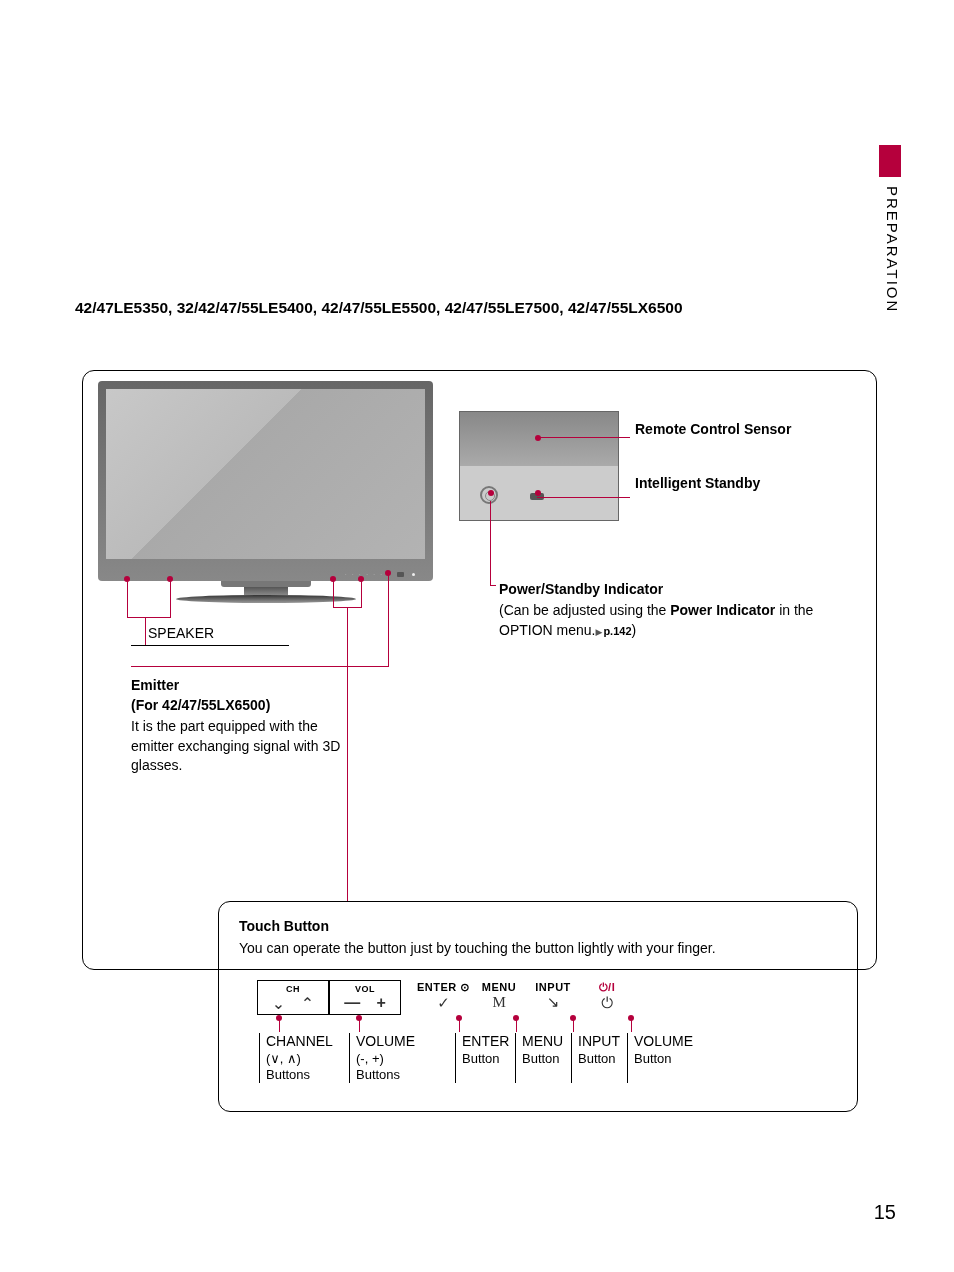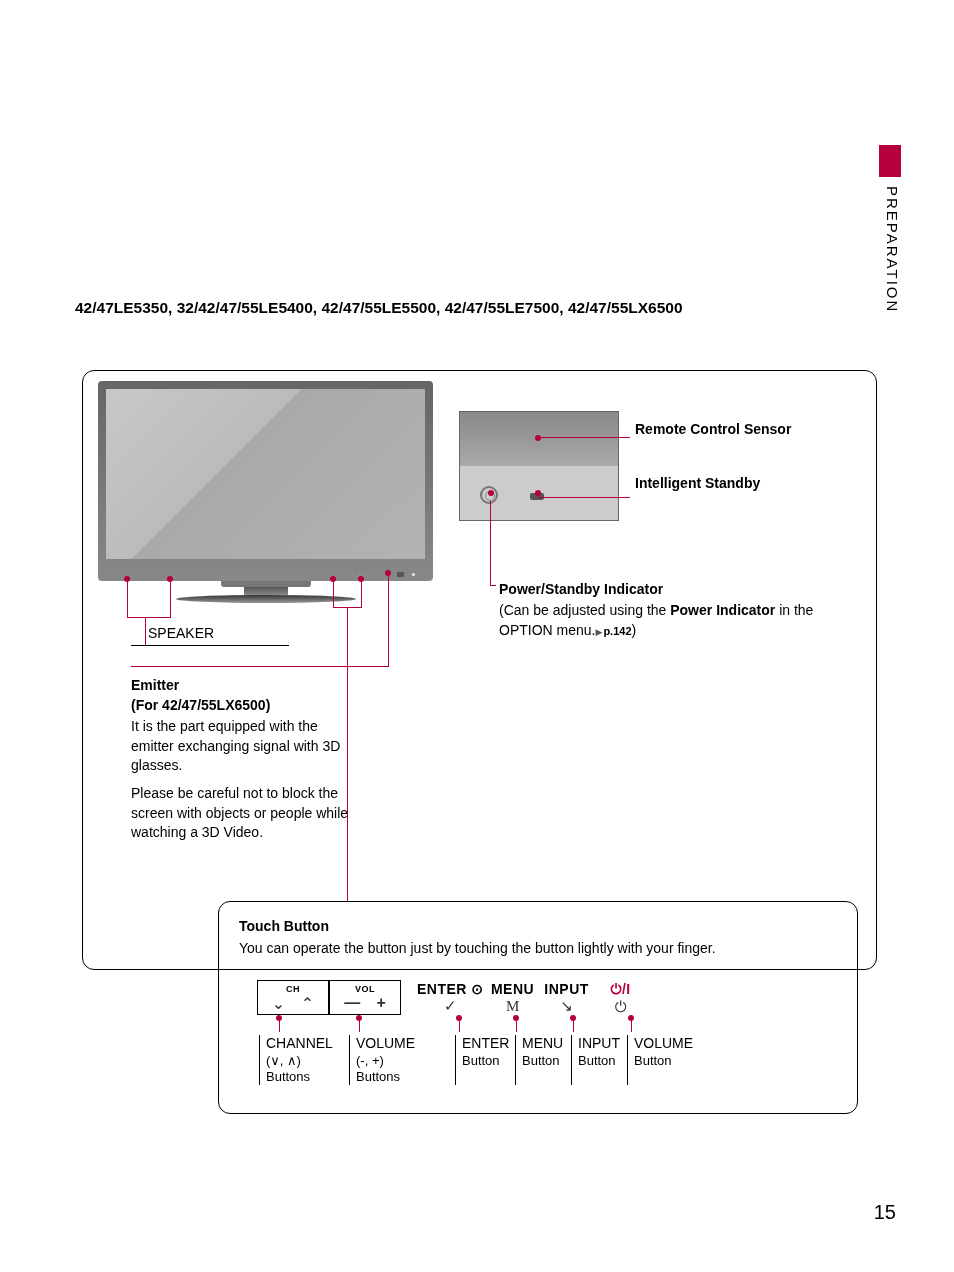--- a/index.html
+++ b/index.html
@@ -156,21 +156,21 @@
     text-align:center;
     min-width:72px;
   }
   .btn-group .bg-lbl{font-size:9px;font-weight:bold;letter-spacing:0.5px;}
   .btn-group .bg-icons{font-size:16px;display:flex;justify-content:space-around;align-items:center;height:18px;color:#333;}
   .btn-single{
     text-align:center;
     min-width:54px;
     padding:1px 2px;
   }
-  .btn-single .bs-lbl{font-size:14px;font-weight:bold;letter-spacing:0.5px;}
+  .btn-single .bs-lbl{font-size:11px;font-weight:bold;letter-spacing:0.5px;}
   .btn-single .bs-icon{font-size:15px;height:18px;display:flex;justify-content:center;align-items:center;color:#333;}
   .power-icon{color:#b5003c;}
   .below-row{
     display:flex; gap:6px; margin-top:18px;
   }
   .below-cell{
     border-left:1px solid #000;
     padding-left:6px;
     font-size:13px;
     line-height:1.25;
@@ -252,21 +252,20 @@
     </div>
   </div>
 
   <div class="speaker-label">SPEAKER</div>
   <div class="speaker-underline"></div>
 
   <div class="emitter-block">
     <div class="em-t1">Emitter</div>
     <div class="em-t1">(For 42/47/55LX6500)</div>
     <div class="em-p">It is the part equipped with the emitter exchanging signal with 3D glasses.</div>
-    <div class="em-p2">Please be careful not to block the screen with objects or people while watching a 3D Video.</div>
   </div>
 
   <div class="touch-box">
     <div class="tb-title">Touch Button</div>
     <div class="tb-desc">You can operate the button just by touching the button lightly with your finger.</div>
 
     <div class="btn-row">
       <div style="width:18px;"></div>
       <div class="btn-group">
         <div class="bg-lbl">CH</div>

